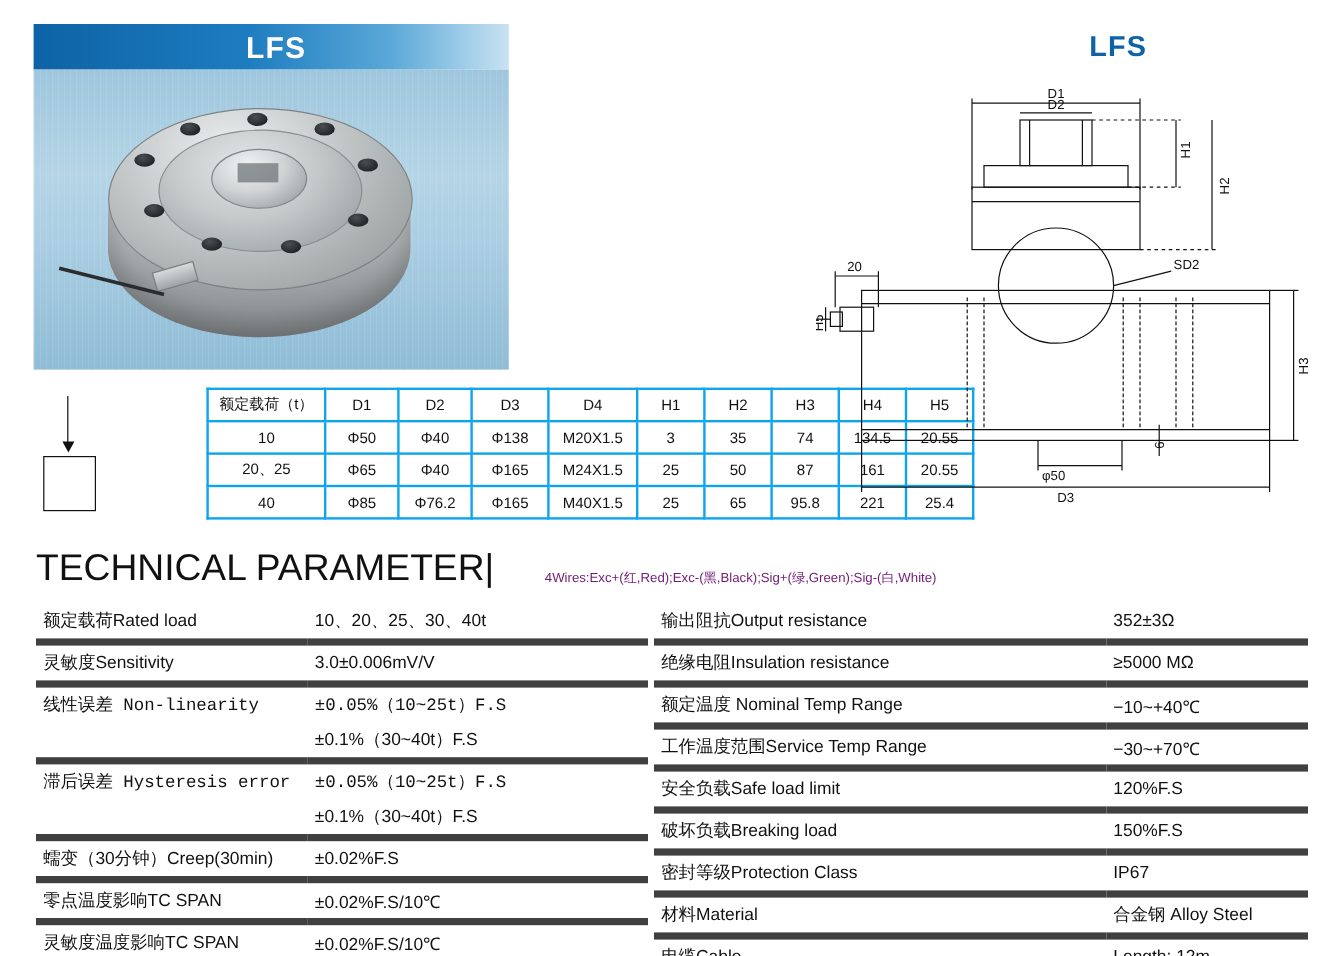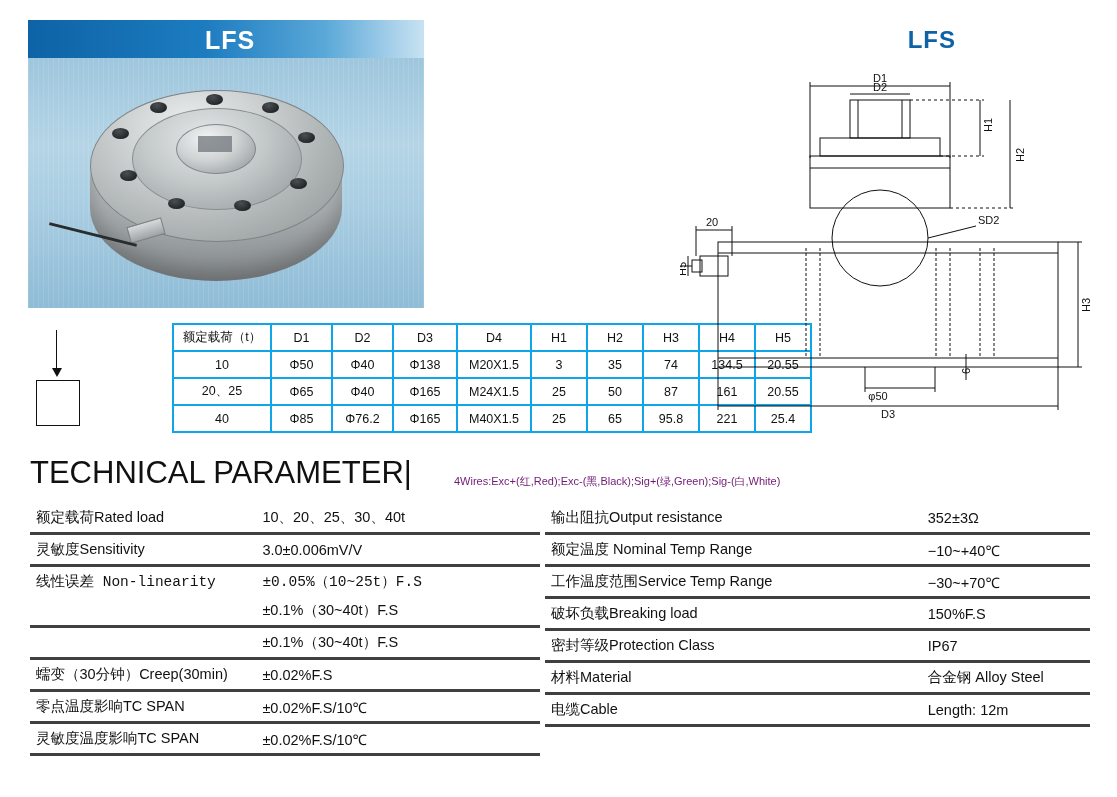--- a/index.html
+++ b/index.html
@@ -227,21 +227,21 @@
   }
 
   
   .spec {
     position: absolute;
     border-collapse: collapse;
     font-size: 14.5px;
   }
   .spec td {
     border-top: 1px solid #b9b9b9;
-    border-bottom: 3px solid #404040;
+    border-bottom: 6px solid #404040;
     padding: 4px 6px;
     height: 21px;
     vertical-align: middle;
   }
   .spec-left {
     left: 30px;
     top: 503px;
     width: 510px;
   }
   .spec-left td.k { width: 222px; }
@@ -440,20 +440,24 @@
       </tr>
       <tr>
         <td class="k nb-bottom">线性误差 Non-linearity</td>
         <td class="v nb-bottom">±0.05%（10~25t）F.S</td>
       </tr>
       <tr>
         <td class="k nb-top"></td>
         <td class="v nb-top">±0.1%（30~40t）F.S</td>
       </tr>
       <tr>
+        <td class="k nb-bottom">滞后误差 Hysteresis error</td>
+        <td class="v nb-bottom">±0.05%（10~25t）F.S</td>
+      </tr>
+      <tr>
         <td class="k nb-top"></td>
         <td class="v nb-top">±0.1%（30~40t）F.S</td>
       </tr>
       <tr>
         <td class="k">蠕变（30分钟）Creep(30min)</td>
         <td class="v">±0.02%F.S</td>
       </tr>
       <tr>
         <td class="k">零点温度影响TC SPAN</td>
         <td class="v">±0.02%F.S/10℃</td>
@@ -466,28 +470,36 @@
     </tbody>
   </table>
 
   <table class="spec spec-right">
     <tbody>
       <tr>
         <td class="k nb-top">输出阻抗Output resistance</td>
         <td class="v nb-top">352±3Ω</td>
       </tr>
       <tr>
+        <td class="k">绝缘电阻Insulation resistance</td>
+        <td class="v">≥5000 MΩ</td>
+      </tr>
+      <tr>
         <td class="k">额定温度 Nominal Temp Range</td>
         <td class="v">−10~+40℃</td>
       </tr>
       <tr>
         <td class="k">工作温度范围Service Temp Range</td>
         <td class="v">−30~+70℃</td>
       </tr>
       <tr>
+        <td class="k">安全负载Safe load limit</td>
+        <td class="v">120%F.S</td>
+      </tr>
+      <tr>
         <td class="k">破坏负载Breaking load</td>
         <td class="v">150%F.S</td>
       </tr>
       <tr>
         <td class="k">密封等级Protection Class</td>
         <td class="v">IP67</td>
       </tr>
       <tr>
         <td class="k">材料Material</td>
         <td class="v">合金钢 Alloy Steel</td>

